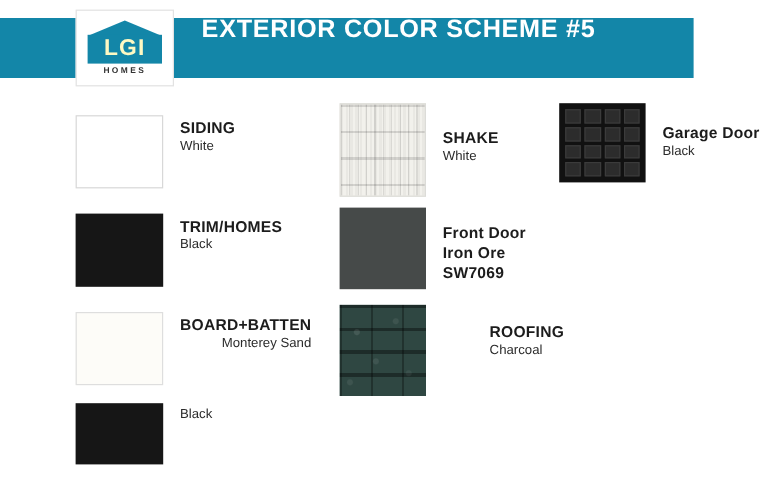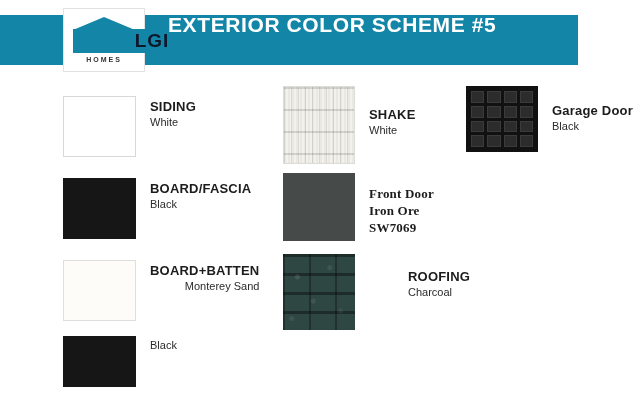--- a/index.html
+++ b/index.html
@@ -58,28 +58,27 @@
     border-right: 31px solid transparent;
     border-bottom: 13px solid #1386a8;
   }
   .logo-letters {
     position: absolute;
     bottom: 0;
     left: 0;
     width: 62px;
     height: 24px;
     background: #1386a8;
-    color: #0f172a;
+    color: #fef9c3;
     font-family: "Liberation Sans", sans-serif;
     font-weight: bold;
     font-size: 19px;
     letter-spacing: 1px;
     line-height: 24px;
     text-align: center;
-    padding-left: 48px;
   }
   .logo-sub {
     margin-top: 3px;
     font-size: 7px;
     font-weight: bold;
     letter-spacing: 2px;
     color: #333333;
   }
   .header-title {
     position: absolute;
@@ -229,21 +228,21 @@
   <div class="swatch sw-white" style="width:73px;height:61px;"></div>
   <div class="labels">
     <div class="label-title">SIDING</div>
     <div class="label-sub">White</div>
   </div>
 </div>
 
 <div class="row" style="left:63px; top:178px;">
   <div class="swatch sw-black" style="width:73px;height:61px;"></div>
   <div class="labels">
-    <div class="label-title">BOARD/FASCIA</div>
+    <div class="label-title">TRIM/HOMES</div>
     <div class="label-sub">Black</div>
   </div>
 </div>
 
 <div class="row" style="left:63px; top:260px;text-align:right;">
   <div class="swatch sw-sand" style="width:73px;height:61px;"></div>
   <div class="labels">
     <div class="label-title">BOARD+BATTEN</div>
     <div class="label-sub">Monterey Sand</div>
   </div>
@@ -259,21 +258,21 @@
 <div class="row" style="left:283px; top:86px;">
   <div class="swatch sw-shake" style="width:72px;height:78px;"></div>
   <div class="labels" style="padding-top:20px;">
     <div class="label-title">SHAKE</div>
     <div class="label-sub">White</div>
   </div>
 </div>
 
 <div class="row" style="left:283px; top:173px;">
   <div class="swatch sw-ironore" style="width:72px;height:68px;"></div>
-  <div class="labels" style="padding-top:12px;font-family:Liberation Serif, serif;">
+  <div class="labels" style="padding-top:12px;">
     <div class="label-title">Front Door</div>
     <div class="label-title">Iron Ore</div>
     <div class="label-title">SW7069</div>
   </div>
 </div>
 
 <div class="row" style="left:283px; top:254px;gap:39px;">
   <div class="swatch sw-roof" style="width:72px;height:76px;"></div>
   <div class="labels" style="padding-top:14px;">
     <div class="label-title">ROOFING</div>

